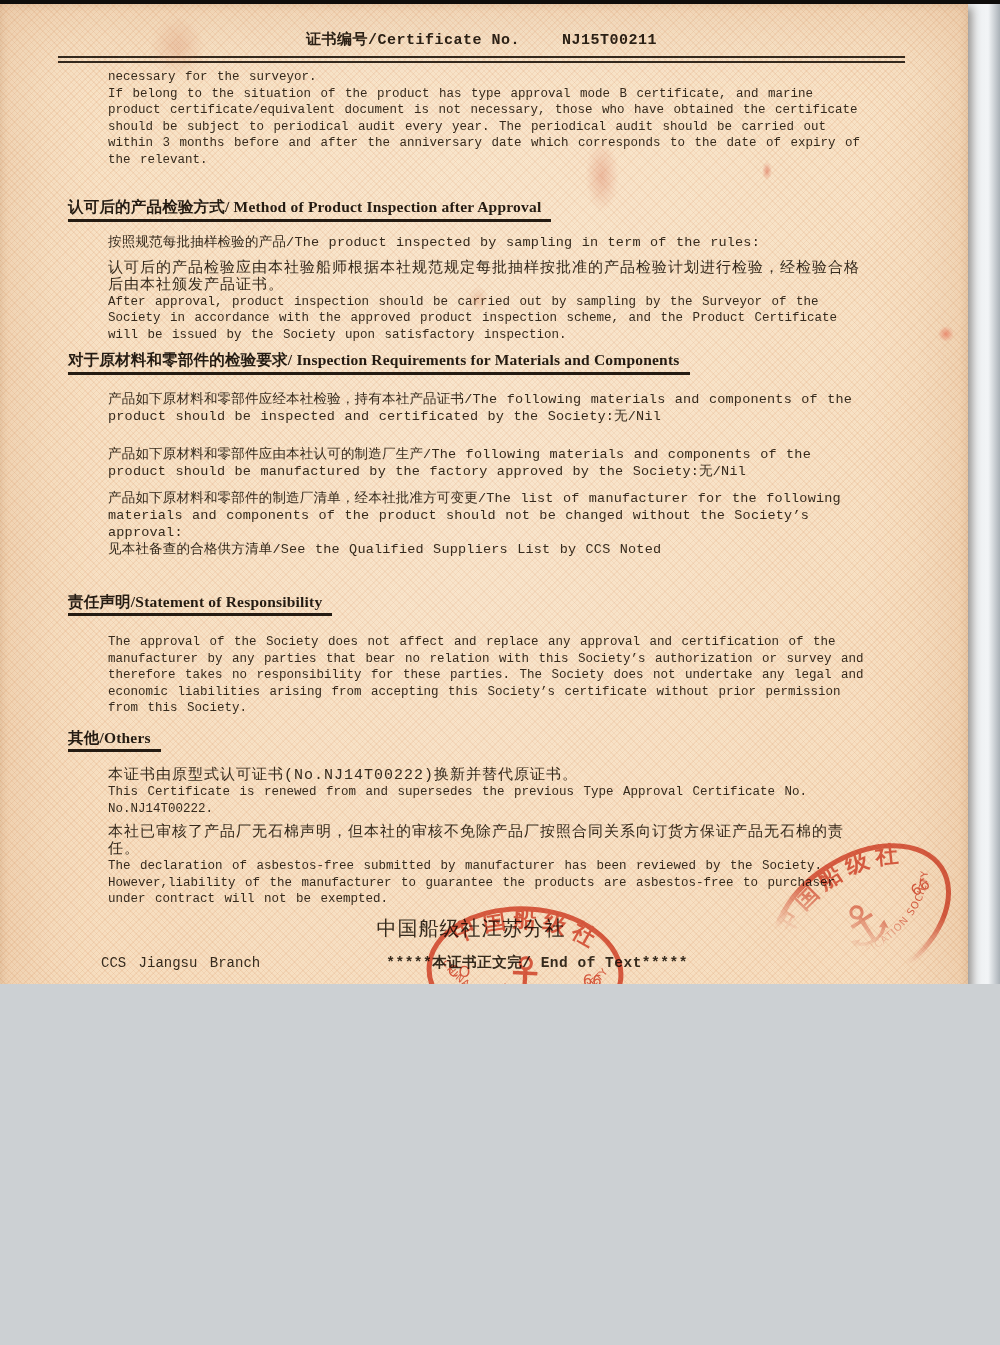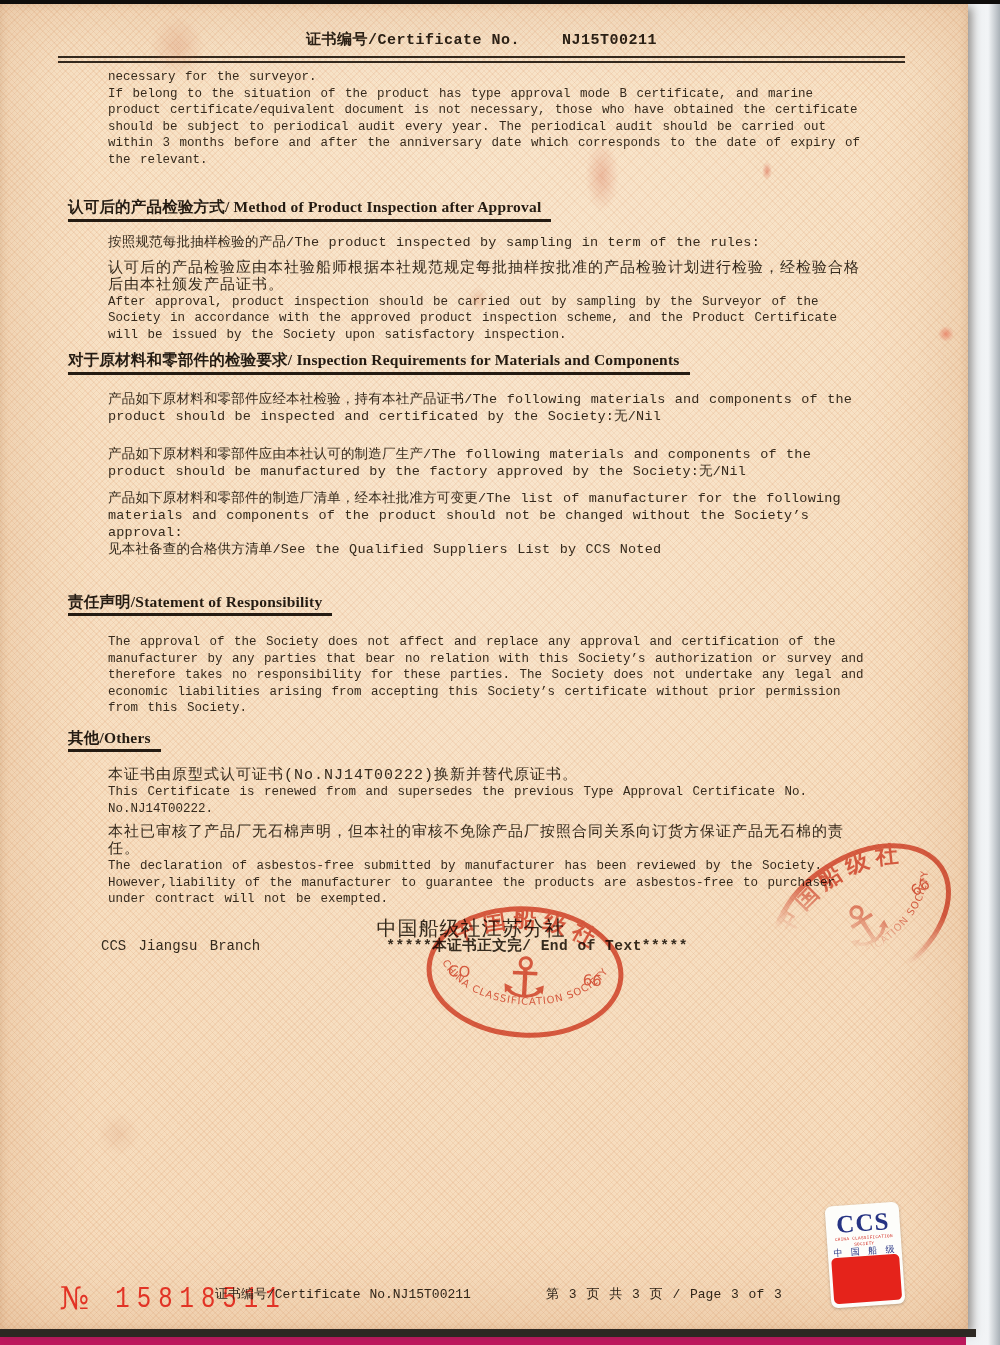--- a/index.html
+++ b/index.html
@@ -1,21 +1,21 @@
 <!DOCTYPE html>
 <html><head>
 <meta charset="utf-8">
 <style>
   html,body{margin:0;padding:0;}
   body{
     width:1000px;height:1345px;
     font-family:"Liberation Mono","DejaVu Sans Mono",monospace;
     background:#ccd0d3;
   }
-  .scene{position:relative;width:1000px;height:1345px;overflow:hidden;background:#be185d;}
+  .scene{position:relative;width:1000px;height:984px;overflow:hidden;background:#fde047;}
   .scan-band{position:absolute;right:0;top:0;width:34px;height:1345px;
     background:linear-gradient(to right,#eef1f3 0%,#f2f4f6 65%,#aab1b7 100%);}
   .top-edge{position:absolute;left:0;top:0;width:1000px;height:4px;background:#0e0c0a;z-index:6;}
   .bottom-edge{position:absolute;left:0;top:1329px;width:976px;height:8px;background:#2d2822;z-index:5;}
 
   .paper{
     position:absolute;left:0;top:4px;width:968px;height:1326px;overflow:hidden;
     background:
       radial-gradient(ellipse at 50% 35%, rgba(255,255,255,.16), rgba(255,255,255,0) 62%),
       repeating-linear-gradient(45deg, rgba(215,144,94,.15) 0 1px, rgba(0,0,0,0) 1px 4px),
@@ -41,21 +41,21 @@
   p{margin:0;}
 
   .sec-heading{
     display:inline-block;margin-left:-40px;
     font-family:"Liberation Serif","DejaVu Serif",serif;
     font-weight:bold;font-size:15.5px;color:#241b12;
     border-bottom:3px solid #241b12;padding:0 10px 3px 0;letter-spacing:.2px;
   }
 
   .signoff-cn{margin-top:12px;font-size:20px;letter-spacing:1px;text-align:center;}
-  .signoff-row{display:flex;align-items:center;padding-left:33px;}
+  .signoff-row{margin-top:17px;display:flex;align-items:center;padding-left:33px;}
   .signoff-en{font-size:14px;word-spacing:4px;}
   .end-text{margin-left:126px;font-size:14.5px;font-weight:bold;letter-spacing:.5px;}
 
   .stamp{position:absolute;mix-blend-mode:multiply;}
   .stamp-main{left:422px;top:894px;width:206px;height:148px;transform:rotate(3deg);opacity:.92;}
   .stamp-edge{left:758px;top:842px;width:206px;height:148px;transform:rotate(-33deg);opacity:.9;
     -webkit-mask-image:linear-gradient(228deg,#000 40%,transparent 62%);
     mask-image:linear-gradient(228deg,#000 40%,transparent 62%);}
   .stamp text{fill:#db5a44;font-family:"DejaVu Sans",sans-serif;}
 

